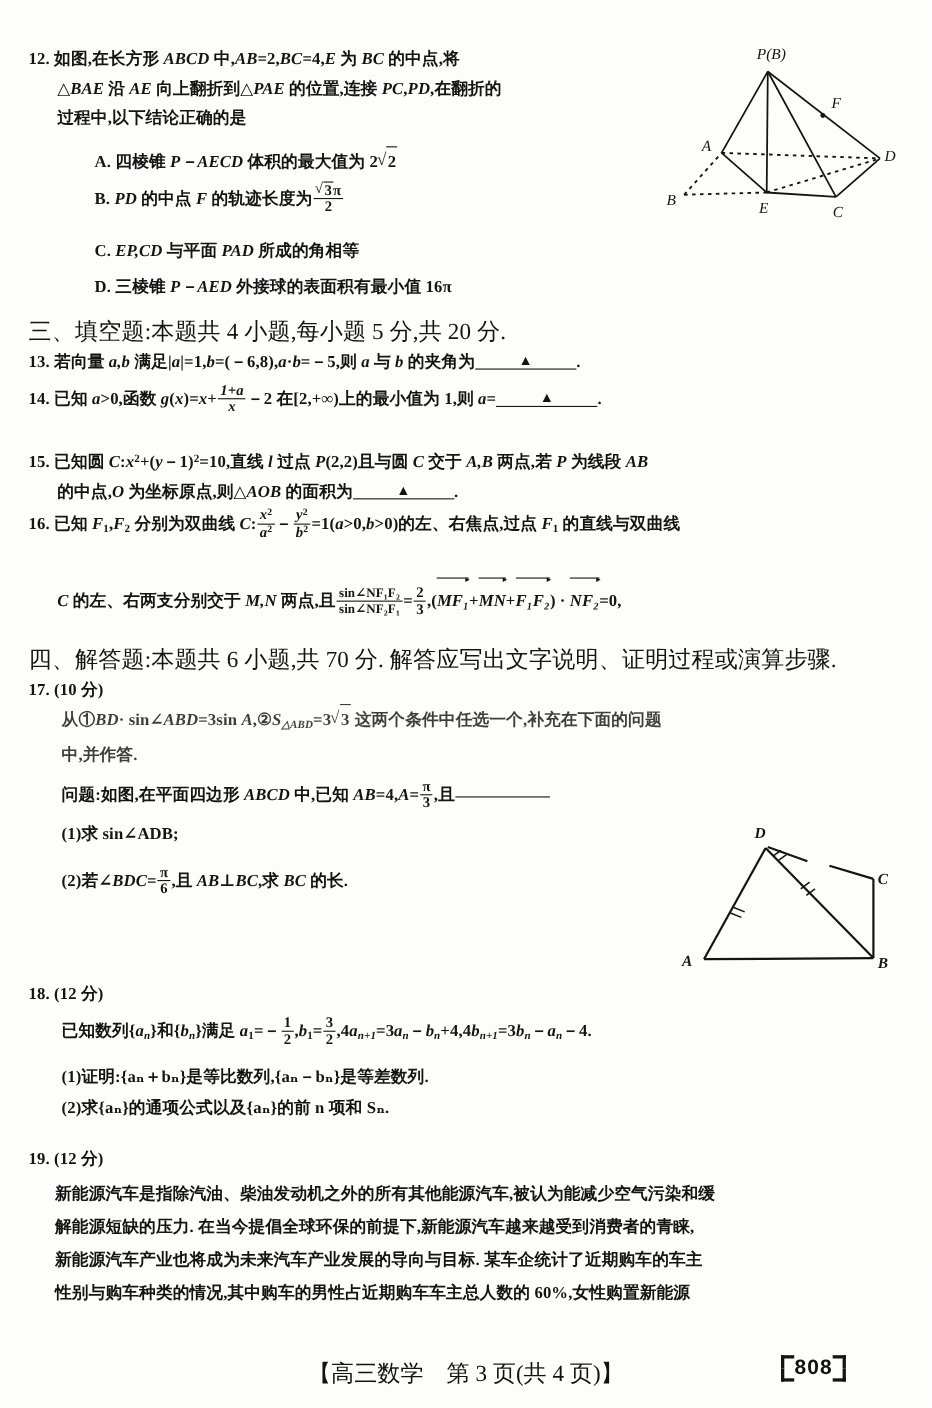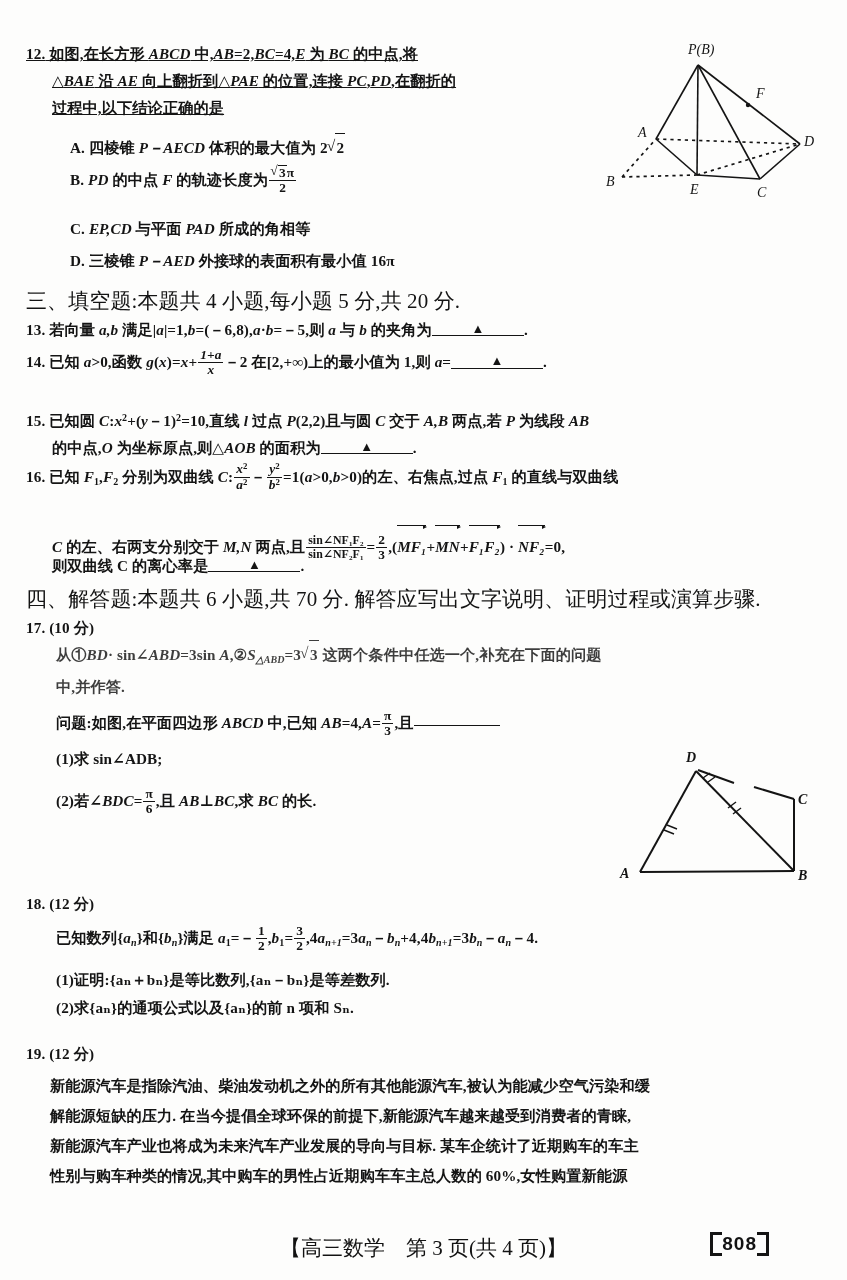--- a/index.html
+++ b/index.html
@@ -32,21 +32,21 @@
     color: #141414;
   }
   .cn { font-family: "Liberation Serif", "DejaVu Serif", serif; font-weight: 600; }
   .it { font-style: italic; font-family: "Liberation Serif", serif; }
   .bi { font-style: italic; font-weight: bold; }
   .num { font-family: "Liberation Serif", serif; }
   .sec-head {
     font-weight: normal;
     font-size: 21px;
   }
-  .opt { margin-left: 14px; }
+  .opt { margin-left: 30px; }
 
   
   .frac {
     display: inline-block;
     vertical-align: -0.52em;
     text-align: center;
     font-size: 0.88em;
     line-height: 1.08;
     margin: 0 1px;
   }
@@ -143,21 +143,21 @@
   .c-tr { right: 0; top: 0; border-right: 3px solid #141414; border-top: 3px solid #141414; }
   .c-bl { left: 0; bottom: 0; border-left: 3px solid #141414; border-bottom: 3px solid #141414; }
   .c-br { right: 0; bottom: 0; border-right: 3px solid #141414; border-bottom: 3px solid #141414; }
   .faded { opacity: .82; }
 </style>
 </head>
 <body>
 
 <div class="page">
 
-  <div class="blk cn" style="left:26px; top:40px; width:560px;text-decoration:underline;">
+  <div class="blk cn" style="left:26px; top:40px; width:560px;">
     <span class="num">12.</span>
     <span>如图,在长方形 </span><span class="it">ABCD</span><span> 中,</span><span class="it">AB</span><span>=2,</span><span class="it">BC</span><span>=4,</span><span class="it">E</span><span> 为 </span><span class="it">BC</span><span> 的中点,将</span>
     <br>
     <span style="margin-left:26px"></span><span>△</span><span class="it">BAE</span><span> 沿 </span><span class="it">AE</span><span> 向上翻折到△</span><span class="it">PAE</span><span> 的位置,连接 </span><span class="it">PC</span><span>,</span><span class="it">PD</span><span>,在翻折的</span>
     <br>
     <span style="margin-left:26px"></span><span>过程中,以下结论正确的是</span>
   </div>
 
   <div class="blk cn opt" style="left:56px; top:133px; width:520px;">
     <span>A.</span>
@@ -232,23 +232,20 @@
 
   <div class="blk cn" style="left:26px; top:460px; width:800px; line-height:34px;">
     <span class="num">16.</span>
     <span>已知 </span><span class="it">F</span><sub>1</sub><span>,</span><span class="it">F</span><sub>2</sub><span> 分别为双曲线 </span><span class="it">C</span><span>:</span><span class="frac"><span class="n"><span class="it">x</span><sup>2</sup></span><span class="d"><span class="it">a</span><sup>2</sup></span></span><span>－</span><span class="frac"><span class="n"><span class="it">y</span><sup>2</sup></span><span class="d"><span class="it">b</span><sup>2</sup></span></span><span>=1(</span><span class="it">a</span><span>&gt;0,</span><span class="it">b</span><span>&gt;0)的左、右焦点,过点 </span><span class="it">F</span><sub>1</sub><span> 的直线与双曲线</span>
   </div>
 
   <div class="blk cn" style="left:52px; top:512px; width:800px; line-height:40px;">
     <span class="it">C</span><span> 的左、右两支分别交于 </span><span class="it">M,N</span><span> 两点,且</span><span class="frac" style="font-size:.78em"><span class="n">sin∠NF₁F₂</span><span class="d">sin∠NF₂F₁</span></span><span>=</span><span class="frac"><span class="n">2</span><span class="d">3</span></span><span>,(</span><span class="vec it">MF₁</span><span>+</span><span class="vec it">MN</span><span>+</span><span class="vec it">F₁F₂</span><span>) · </span><span class="vec it">NF₂</span><span>=0,</span>
   </div>
 
-  <div class="blk cn" style="left:52px; top:552px; width:600px;">
-    <span>则双曲线 C 的离心率是</span><span class="blank"><span class="tri">▲</span></span><span>.</span>
-  </div>
 
   <div class="blk cn sec-head" style="left:26px; top:586px; width:800px;">四、解答题:本题共 6 小题,共 70 分. 解答应写出文字说明、证明过程或演算步骤.</div>
 
   <div class="blk cn" style="left:26px; top:614px; width:400px;">
     <span class="num">17.</span>
     <span class="num">(10 分)</span>
   </div>
 
   <div class="blk cn faded" style="left:56px; top:640px; width:780px;">
     <span>从①</span><span class="it">BD</span><span>·</span><span> sin∠</span><span class="it">ABD</span><span>=3sin </span><span class="it">A</span><span>,②</span><span class="it">S</span><sub class="it">△ABD</sub><span>=3</span><span class="sqrt"><span>3</span></span><span> 这两个条件中任选一个,补充在下面的问题</span>

